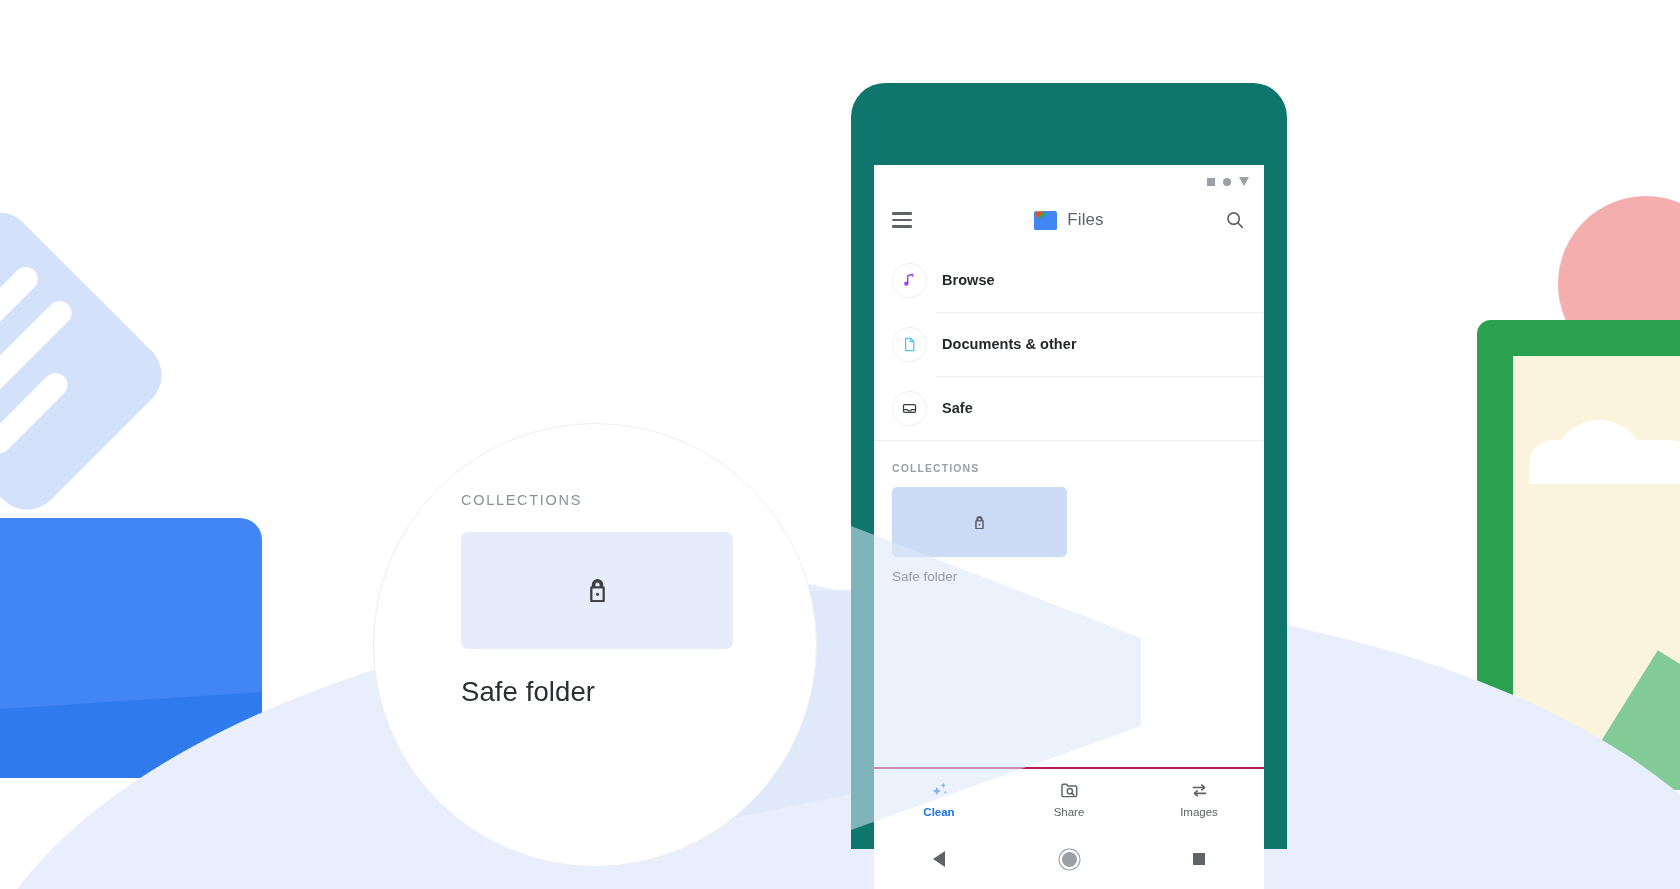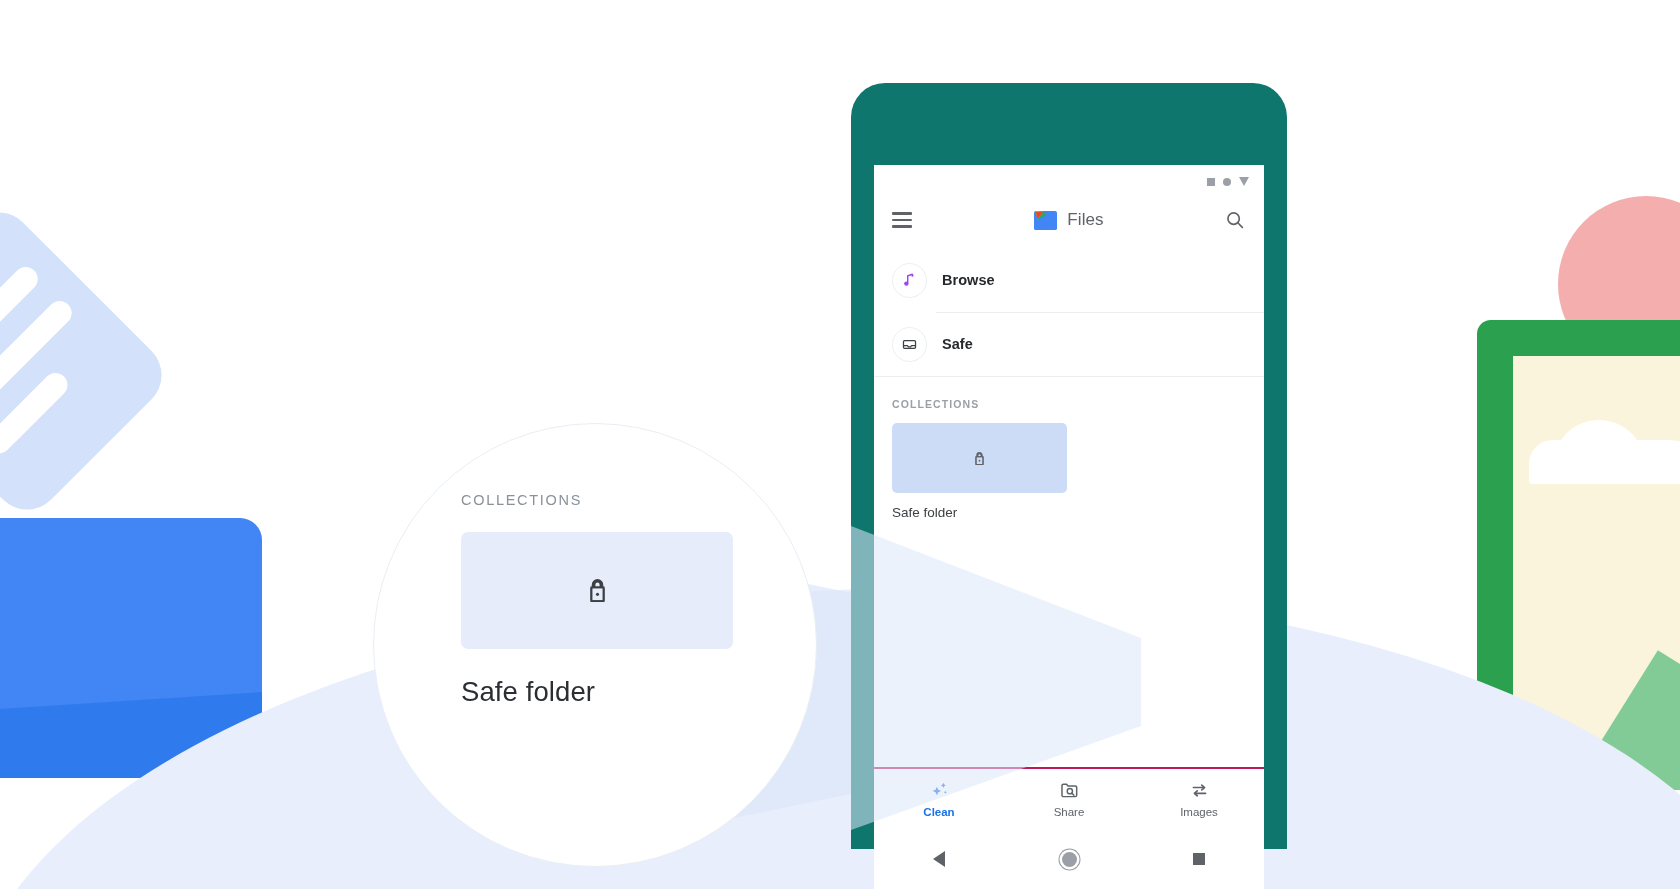--- a/index.html
+++ b/index.html
@@ -455,20 +455,29 @@
           <span class="li-icon">
             <svg viewBox="0 0 24 24">
               <path d="M16 3.2 L9.5 5.4 v9.2" fill="none" stroke="#a142f4" stroke-width="2" stroke-linecap="round"></path>
               <circle cx="7.6" cy="16.4" r="3.1" fill="#a142f4"></circle>
               <circle cx="16.2" cy="5.1" r="1.6" fill="#a142f4"></circle>
             </svg>
           </span>
           <span class="li-label">Browse</span>
         </div>
 
+        <div class="list-item">
+          <span class="li-icon">
+            <svg viewBox="0 0 24 24">
+              <path d="M6.5 3.2 h7 L18 7.8 V20.8 H6.5 Z" fill="none" stroke="#4fc3f7" stroke-width="1.8" stroke-linejoin="round"></path>
+              <path d="M13.3 3.2 v4.8 H18" fill="none" stroke="#4fc3f7" stroke-width="1.8" stroke-linejoin="round"></path>
+            </svg>
+          </span>
+          <span class="li-label">Documents &amp; other</span>
+        </div>
 
         <div class="list-item">
           <span class="li-icon">
             <svg viewBox="0 0 24 24">
               <rect x="3.5" y="6.5" width="17" height="11" rx="1.6" fill="none" stroke="#3c4043" stroke-width="1.8"></rect>
               <path d="M3.5 13.5 h5.5 l1.5 2 h3 l1.5 -2 h5.5" fill="none" stroke="#3c4043" stroke-width="1.8" stroke-linejoin="round"></path>
             </svg>
           </span>
           <span class="li-label">Safe</span>
         </div>

